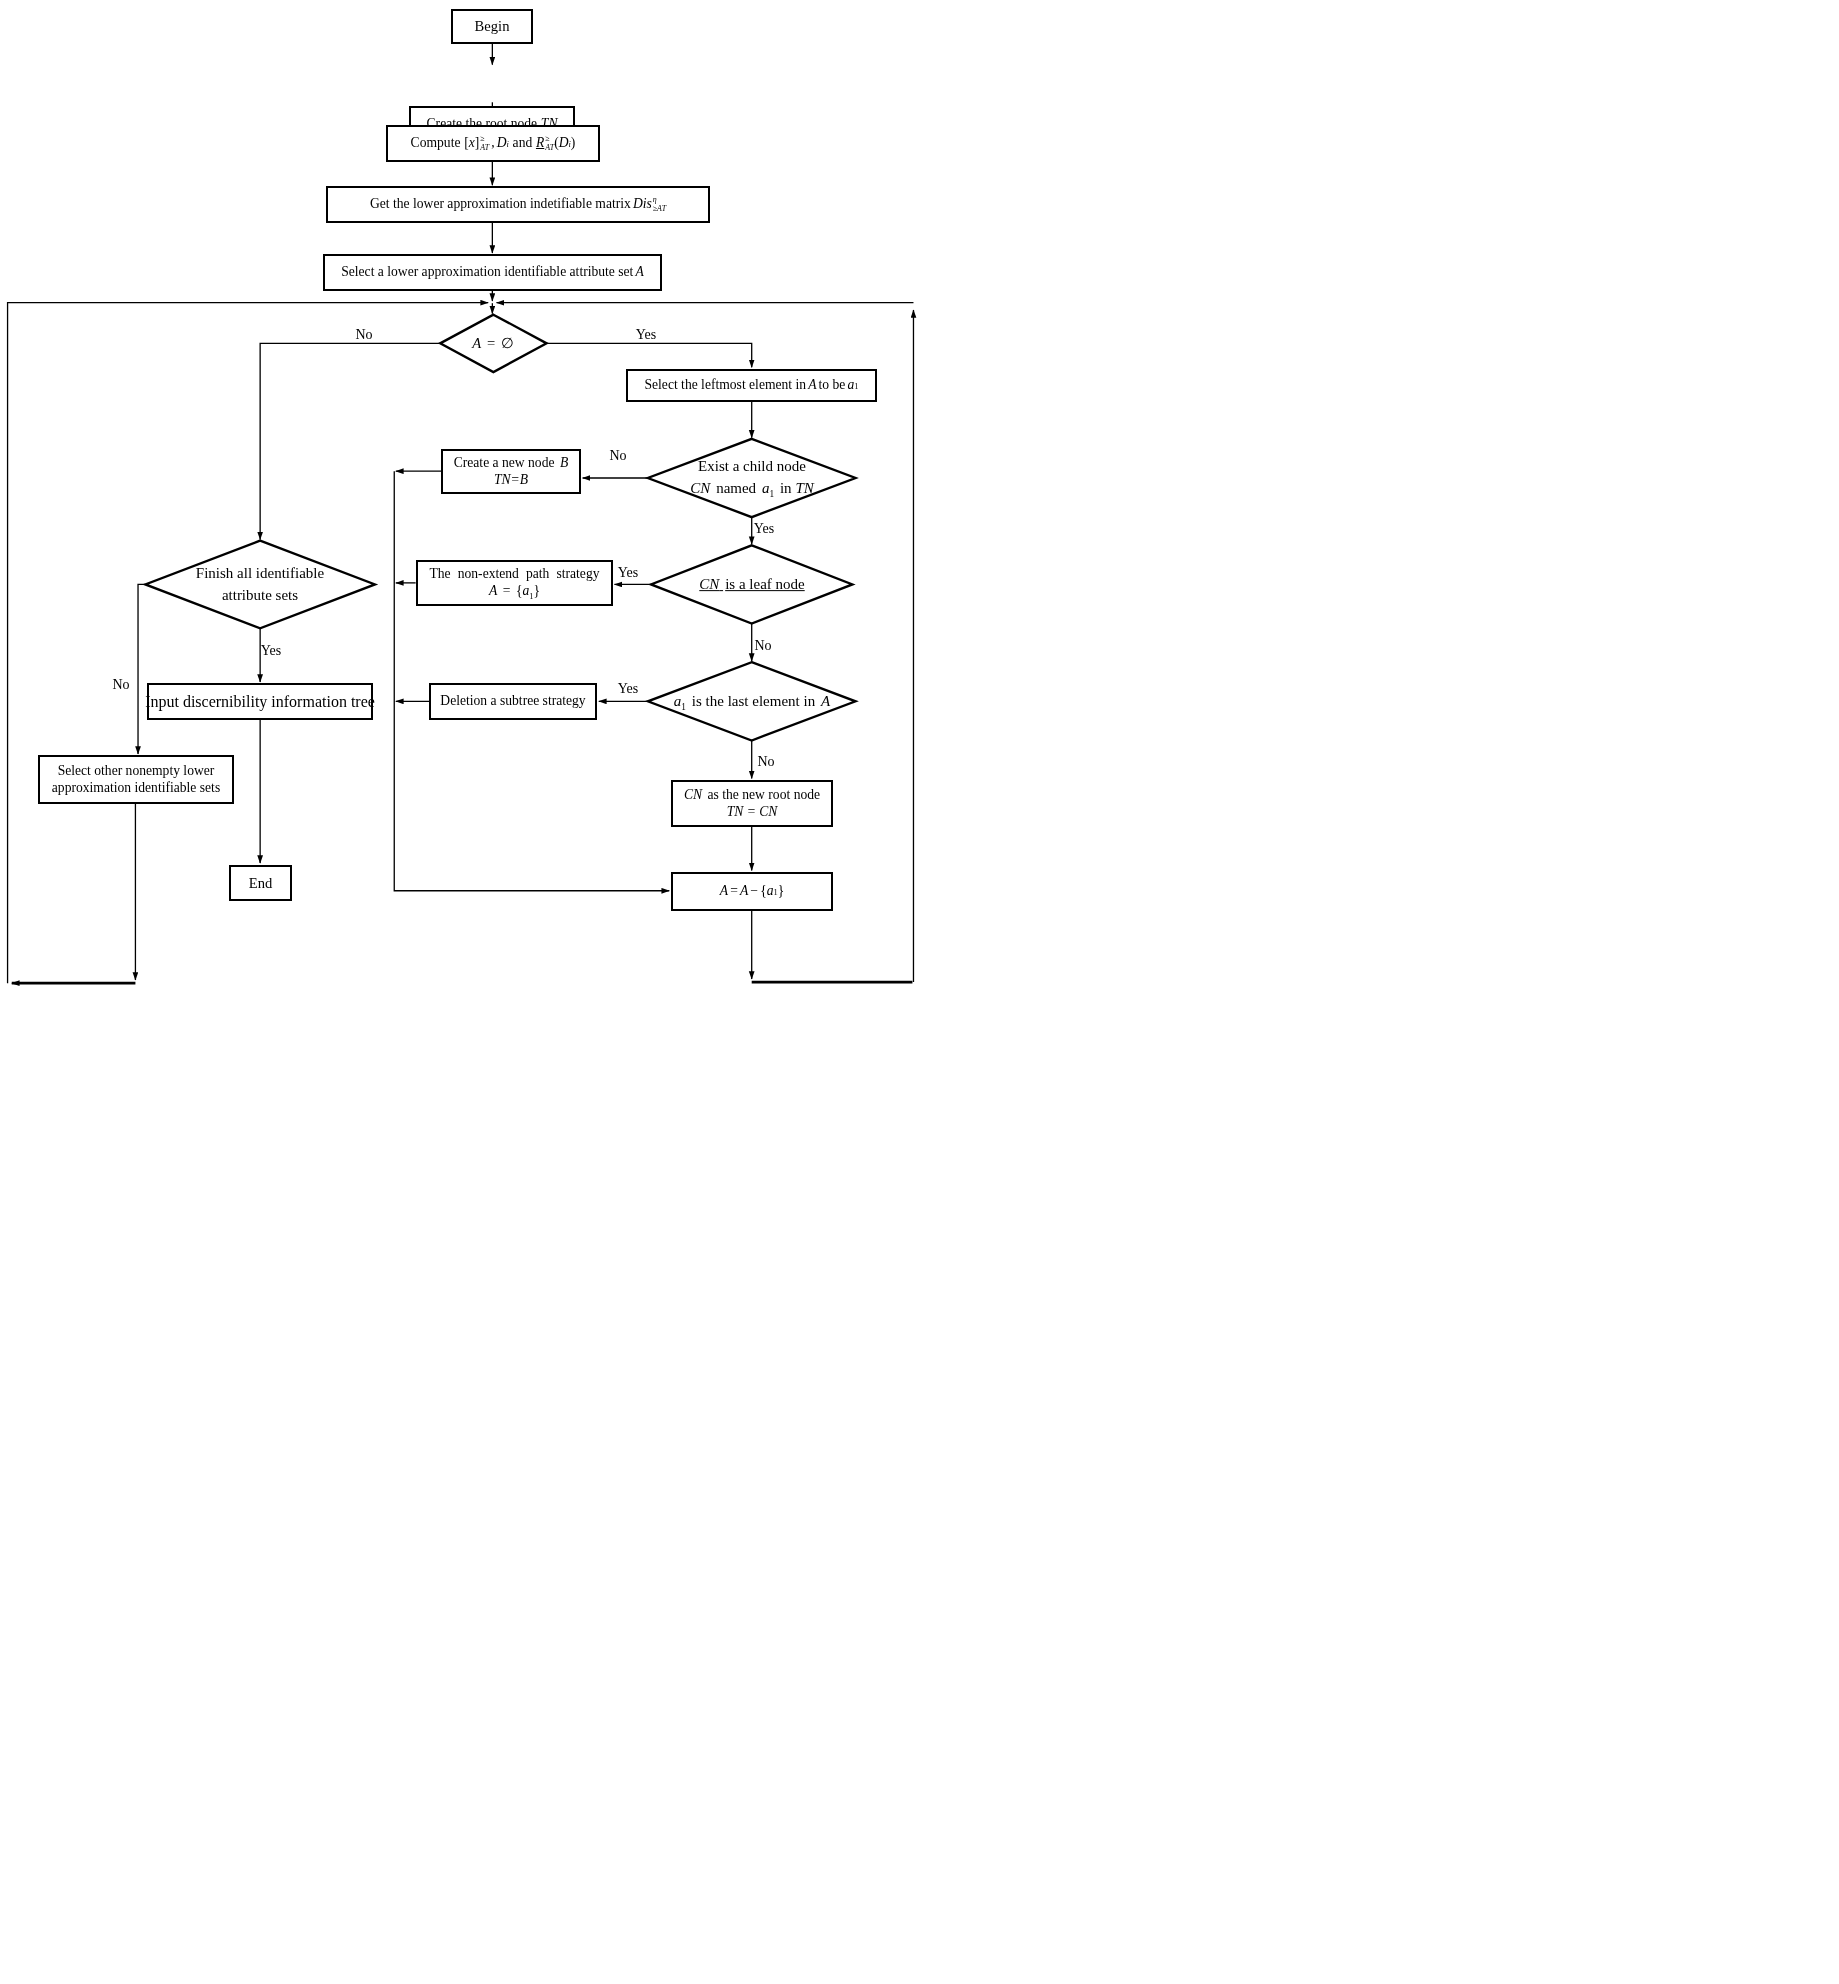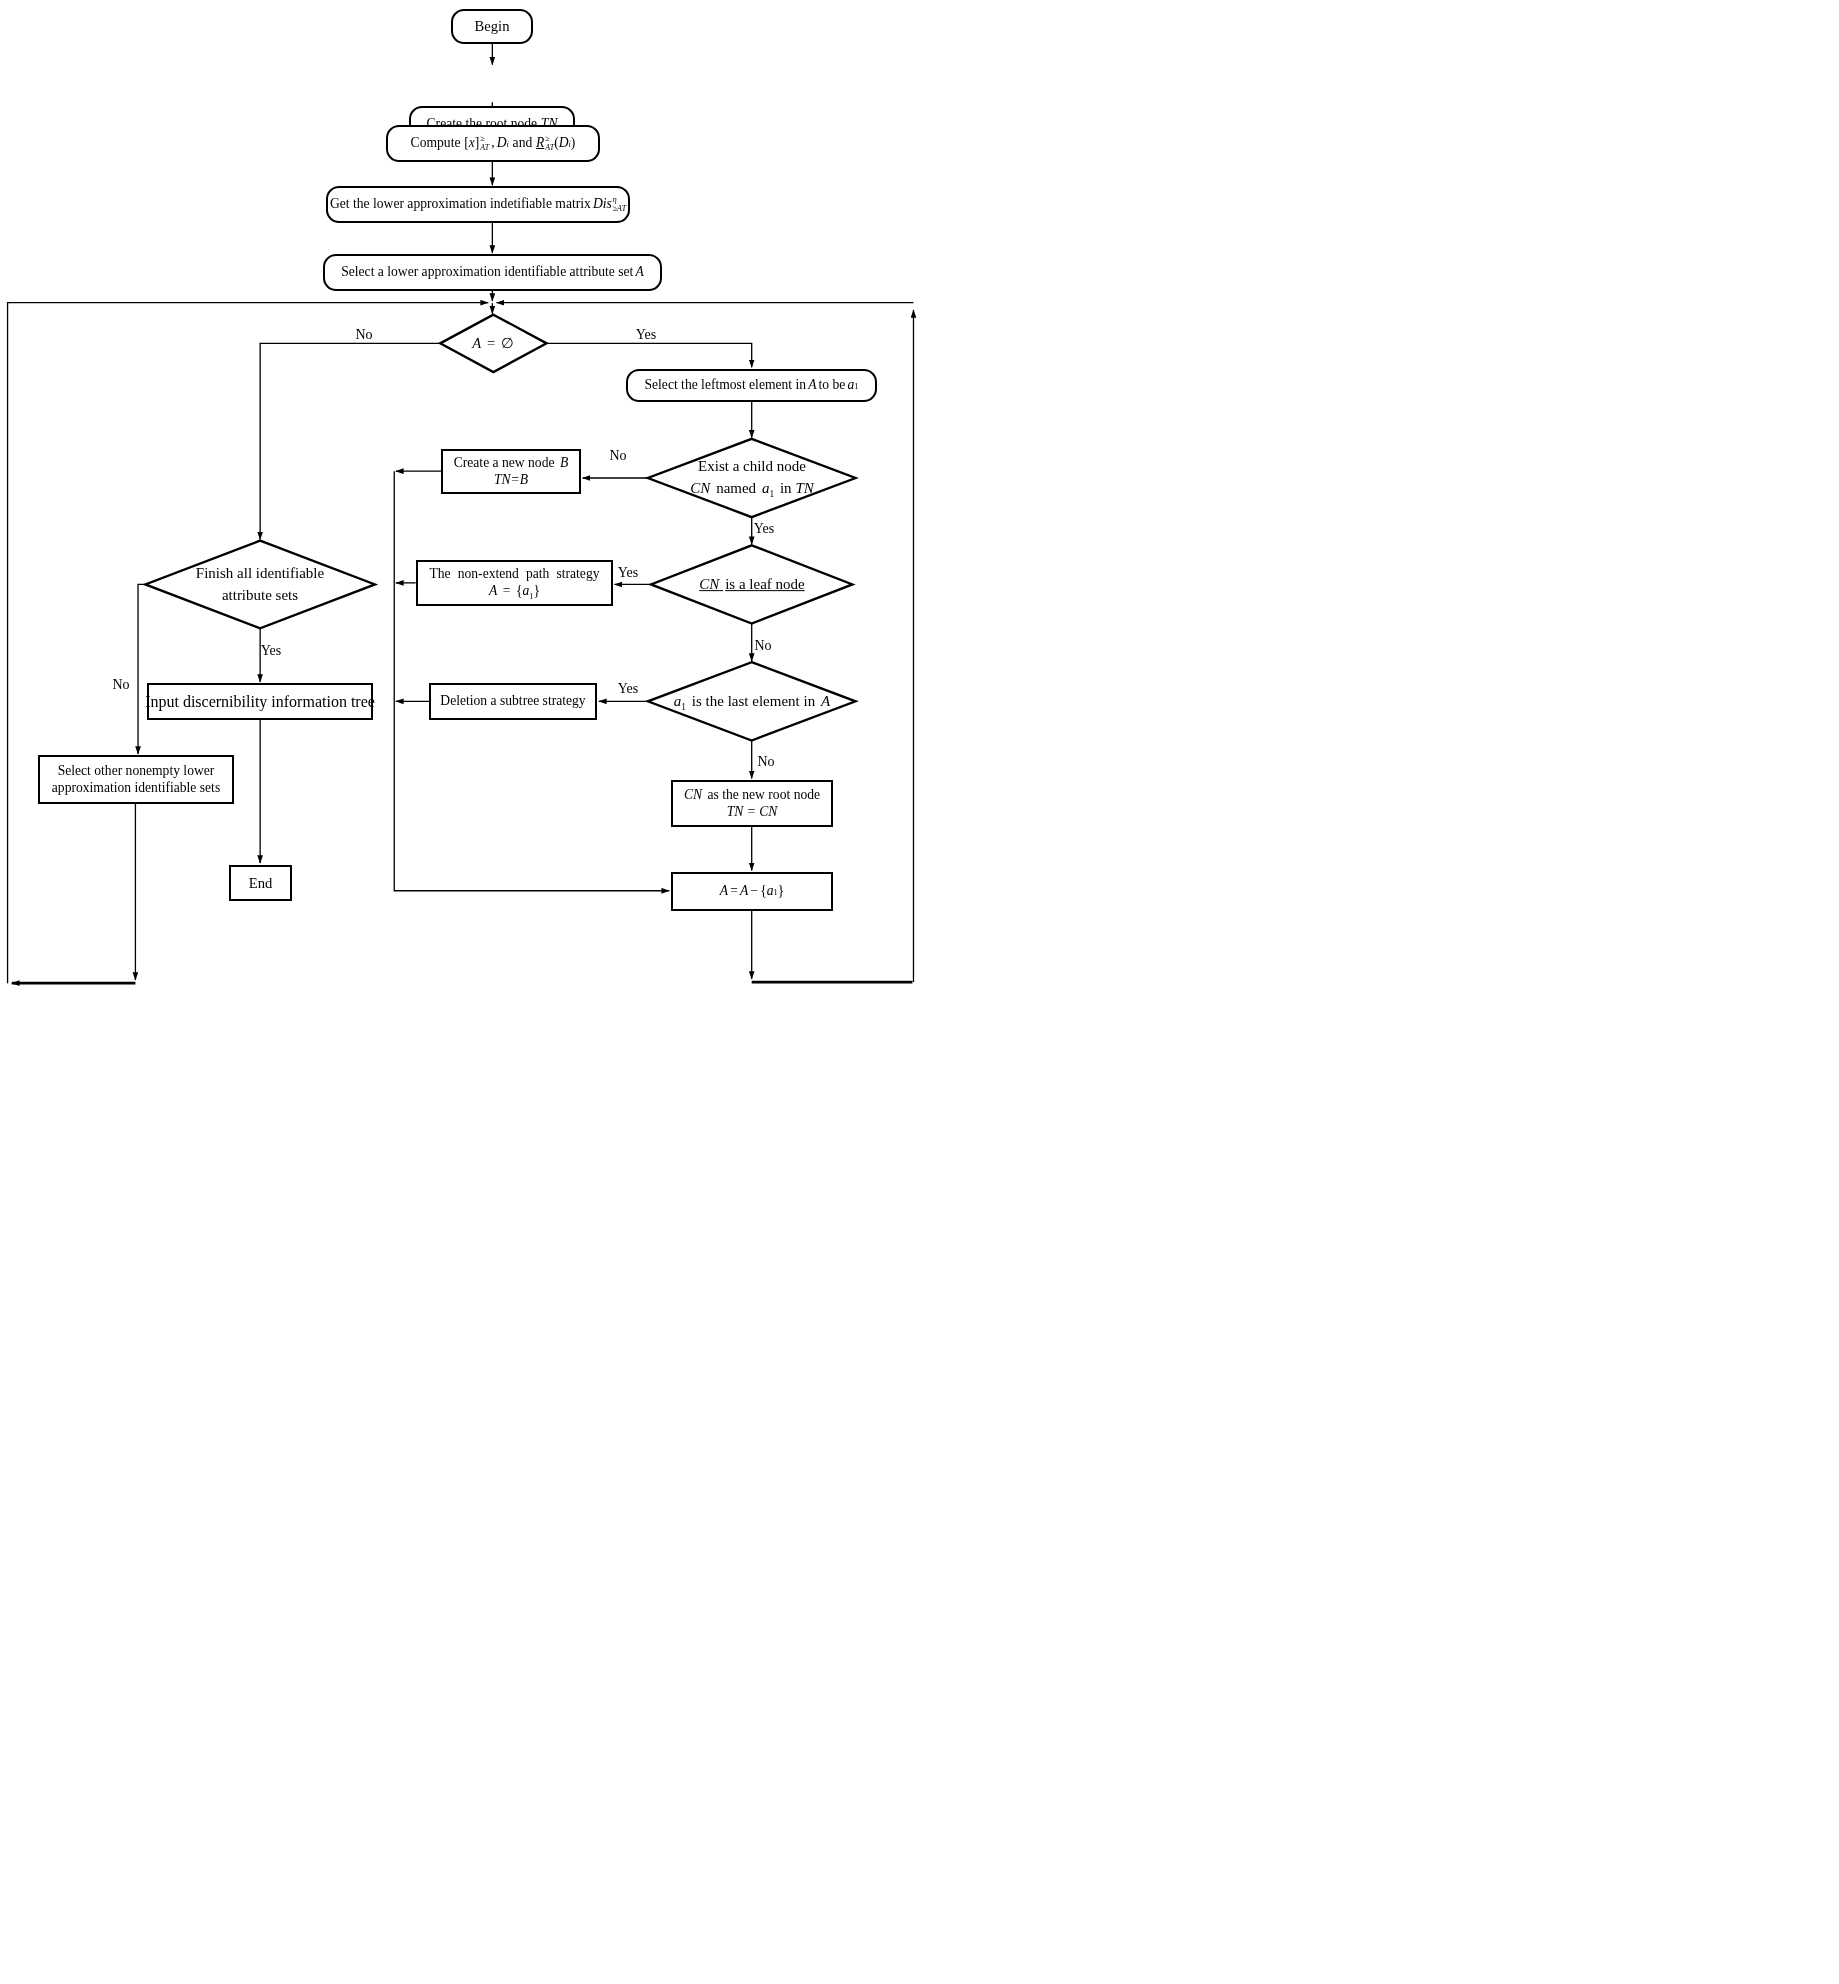--- a/index.html
+++ b/index.html
@@ -3,21 +3,21 @@
 <meta charset="utf-8">
 <style>
   html,body{margin:0;padding:0;background:#ffffff;}
   .canvas{position:relative;width:920px;height:992px;background:#ffffff;
           font-family:"Liberation Serif","DejaVu Serif",serif;color:#000;}
   svg.wires{position:absolute;left:0;top:0;width:920px;height:992px;}
   .node{position:absolute;box-sizing:border-box;border:2.1px solid #000;background:#fff;
         display:flex;align-items:center;justify-content:center;text-align:center;
         font-size:13.6px;line-height:1.25;white-space:nowrap;}
   .node.col{flex-direction:column;align-items:center;}
-  .thick{border-width:2.6px;border-radius:13px;}
+  .thick{border-width:2.6px;}
   .mi{font-style:italic;}
   .ul{text-decoration:underline;}
   sub{font-size:0.62em;line-height:0;}
   .stack{display:inline-flex;flex-direction:column;align-items:flex-start;
          font-size:0.58em;line-height:1.02;vertical-align:-0.55em;margin-left:1px;}
   .dtext{position:absolute;transform:translate(-50%,-50%);text-align:center;
          font-size:15px;line-height:1.45;white-space:nowrap;}
   .lbl{position:absolute;transform:translate(-50%,-50%);font-size:14px;}
   .sp1{margin-left:3.7px;}.sp0{margin-left:2.1px;}
   .wsp{word-spacing:3.7px;}
@@ -106,21 +106,21 @@
       <span class="stack">
         <span>≥</span>
         <span class="mi">AT</span>
       </span>
       <span>(</span>
       <span class="mi">D</span>
       <sub class="mi">i</sub>
       <span>)</span>
   </div>
 
-  <div class="node thick" style="left:326px;top:186px;width:304px;height:37px;">
+  <div class="node thick" style="left:326px;top:186px;width:384px;height:37px;">
     <span>Get the lower approximation indetifiable matrix</span>
     <span class="mi sp0">Dis</span>
       <span class="stack">
         <span class="mi">η</span>
         <span class="mi">≥AT</span>
       </span>
   </div>
 
   <div class="node thick" style="left:323px;top:254px;width:339px;height:37px;">
     <span>Select a lower approximation identifiable attribute set</span>

